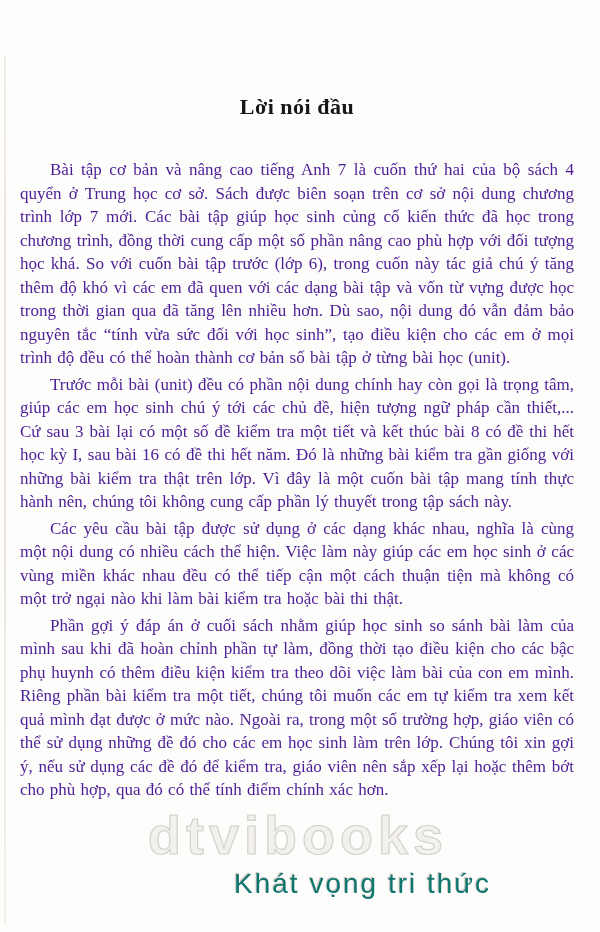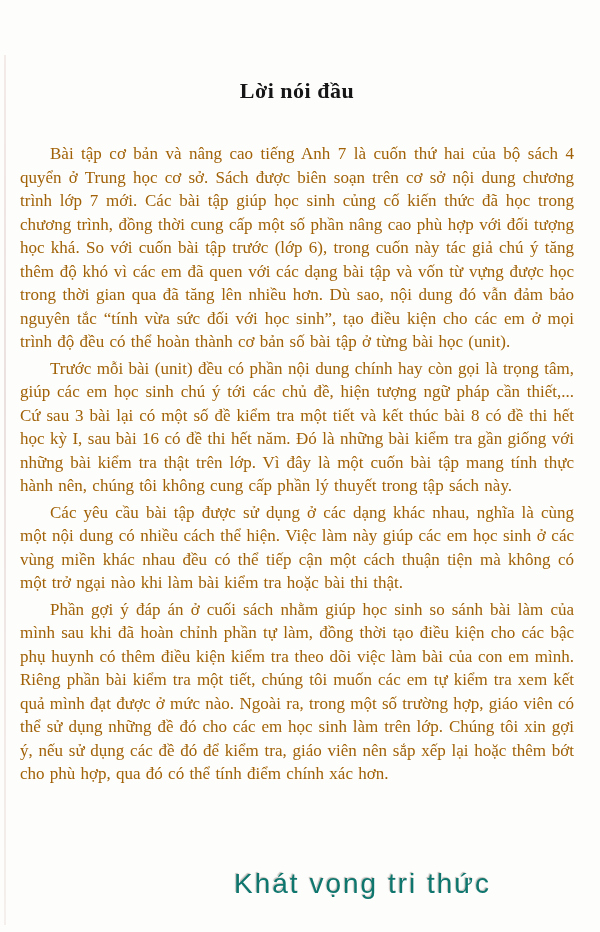--- a/index.html
+++ b/index.html
@@ -29,32 +29,32 @@
   .content {
     position: absolute;
     left: 20px;
     top: 78px;
     width: 554px;
   }
   h1.page-title {
     font-size: 22px;
     font-weight: bold;
     text-align: center;
-    margin: 0 0 38px 0;
+    margin: 16px 0 38px 0;
     letter-spacing: 0.5px;
     color: #161616;
   }
   .content p {
     margin: 0 0 3px 0;
     text-indent: 30px;
     text-align: justify;
     font-size: 17px;
     line-height: 23.5px;
     word-spacing: 1px;
-    color: #a16207;
+    color: #4c1d95;
   }
   
   .wm-logo {
     position: absolute;
     left: 148px;
     top: 804px;
     font-family: "Liberation Sans", sans-serif;
     font-size: 54px;
     font-weight: bold;
     letter-spacing: 5px;
@@ -76,20 +76,21 @@
     pointer-events: none;
   }
 </style>
 </head>
 <body>
 
 <div class="page">
 
   <div class="scan-edge"></div>
 
+  <div class="wm-logo">dtvibooks</div>
 
   <div class="wm-slogan">Khát vọng tri thức</div>
 
   <div class="content">
     <h1 class="page-title">Lời nói đầu</h1>
 
     <p>Bài tập cơ bản và nâng cao tiếng Anh 7 là cuốn thứ hai của bộ sách 4 quyển ở Trung học cơ sở. Sách được biên soạn trên cơ sở nội dung chương trình lớp 7 mới. Các bài tập giúp học sinh củng cố kiến thức đã học trong chương trình, đồng thời cung cấp một số phần nâng cao phù hợp với đối tượng học khá. So với cuốn bài tập trước (lớp 6), trong cuốn này tác giả chú ý tăng thêm độ khó vì các em đã quen với các dạng bài tập và vốn từ vựng được học trong thời gian qua đã tăng lên nhiều hơn. Dù sao, nội dung đó vẫn đảm bảo nguyên tắc “tính vừa sức đối với học sinh”, tạo điều kiện cho các em ở mọi trình độ đều có thể hoàn thành cơ bản số bài tập ở từng bài học (unit).</p>
 
     <p>Trước mỗi bài (unit) đều có phần nội dung chính hay còn gọi là trọng tâm, giúp các em học sinh chú ý tới các chủ đề, hiện tượng ngữ pháp cần thiết,... Cứ sau 3 bài lại có một số đề kiểm tra một tiết và kết thúc bài 8 có đề thi hết học kỳ I, sau bài 16 có đề thi hết năm. Đó là những bài kiểm tra gần giống với những bài kiểm tra thật trên lớp. Vì đây là một cuốn bài tập mang tính thực hành nên, chúng tôi không cung cấp phần lý thuyết trong tập sách này.</p>
 

